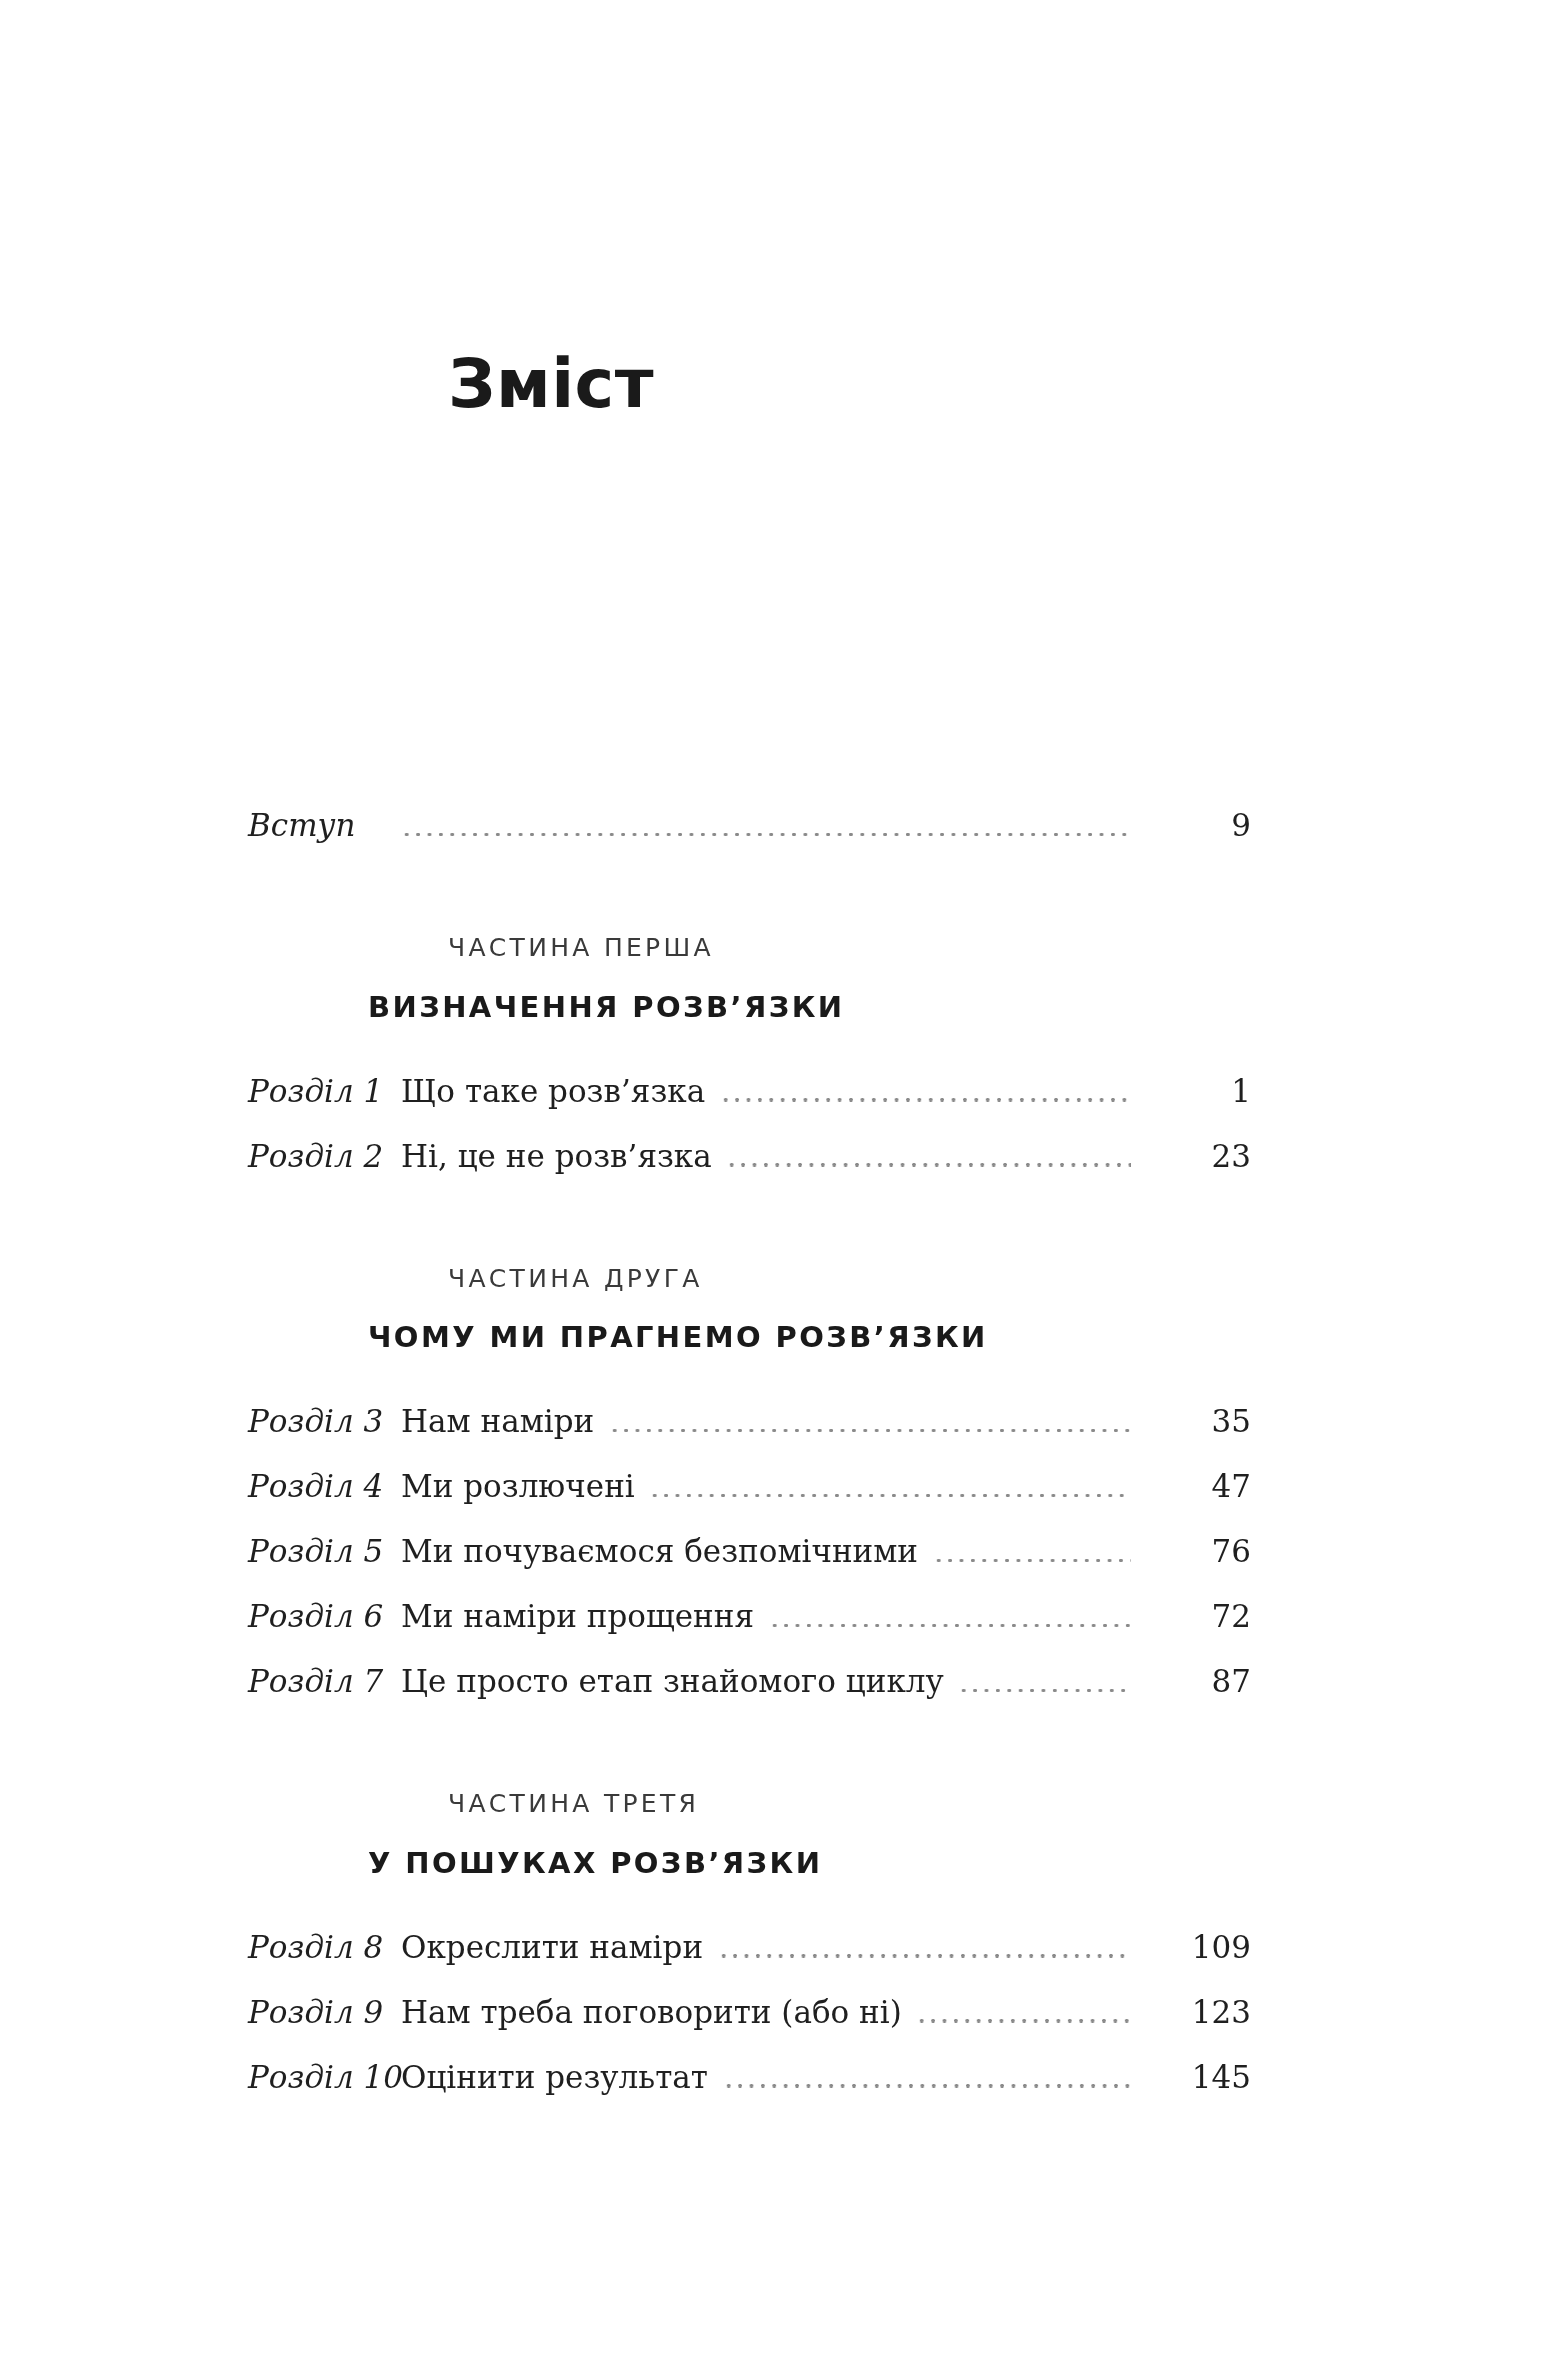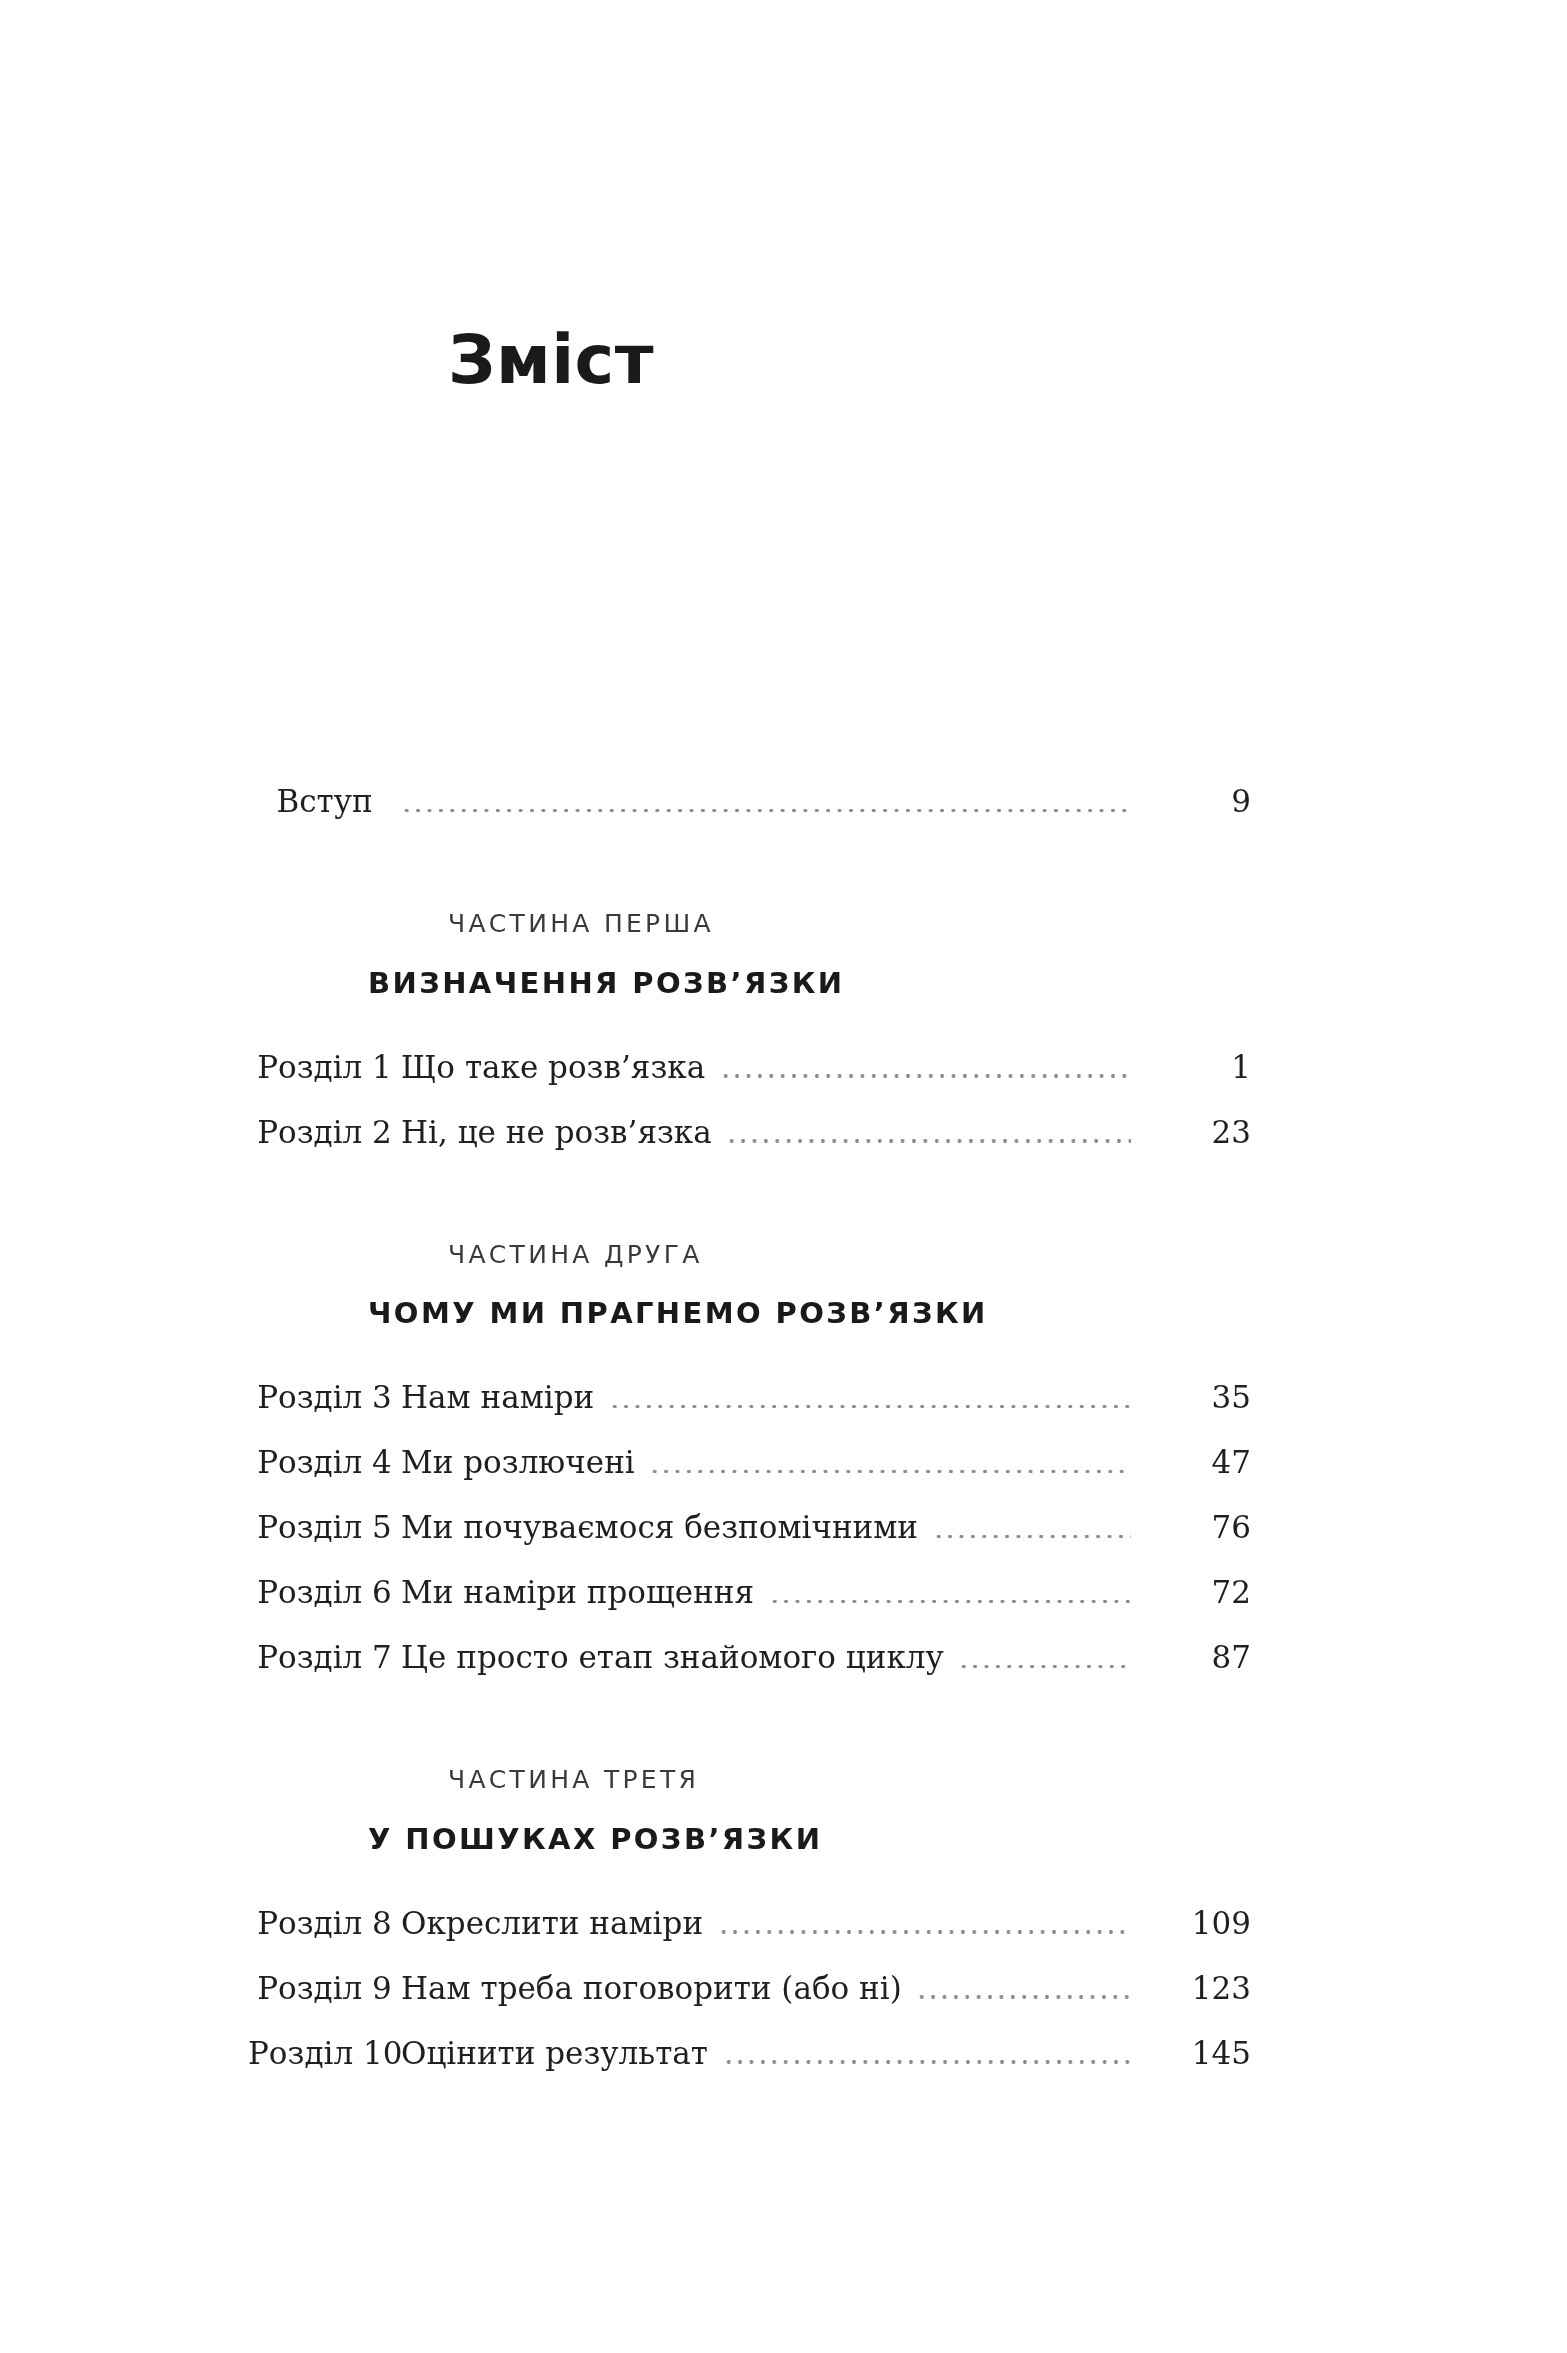--- a/index.html
+++ b/index.html
@@ -10,21 +10,21 @@
   .page {
     position: relative;
     width: 1568px;
     height: 2354px;
     background: #ffffff;
     overflow: hidden;
   }
   .content {
     position: absolute;
     left: 248px;
-    top: 324px;
+    top: 348px;
     width: 1003px;
     color: #1f1f1f;
   }
   .toc-title {
     margin: 0 0 0 200px;
     font-family: "DejaVu Sans", "Liberation Sans", sans-serif;
     font-size: 67px;
     line-height: 73px;
     font-weight: 700;
     color: #1a1a1a;
@@ -37,21 +37,22 @@
     font-size: 31px;
     line-height: 43px;
     color: #1f1f1f;
   }
   .intro-row {
     margin-top: 383px;
   }
   .label {
     flex: 0 0 153px;
     width: 153px;
-    text-align: center;
+    text-align: left;
+    font-style: italic;
     white-space: nowrap;
   }
   .title {
     margin-right: 14.7px;
     white-space: nowrap;
   }
   .title:empty {
     margin-right: 0;
   }
   .leader {

